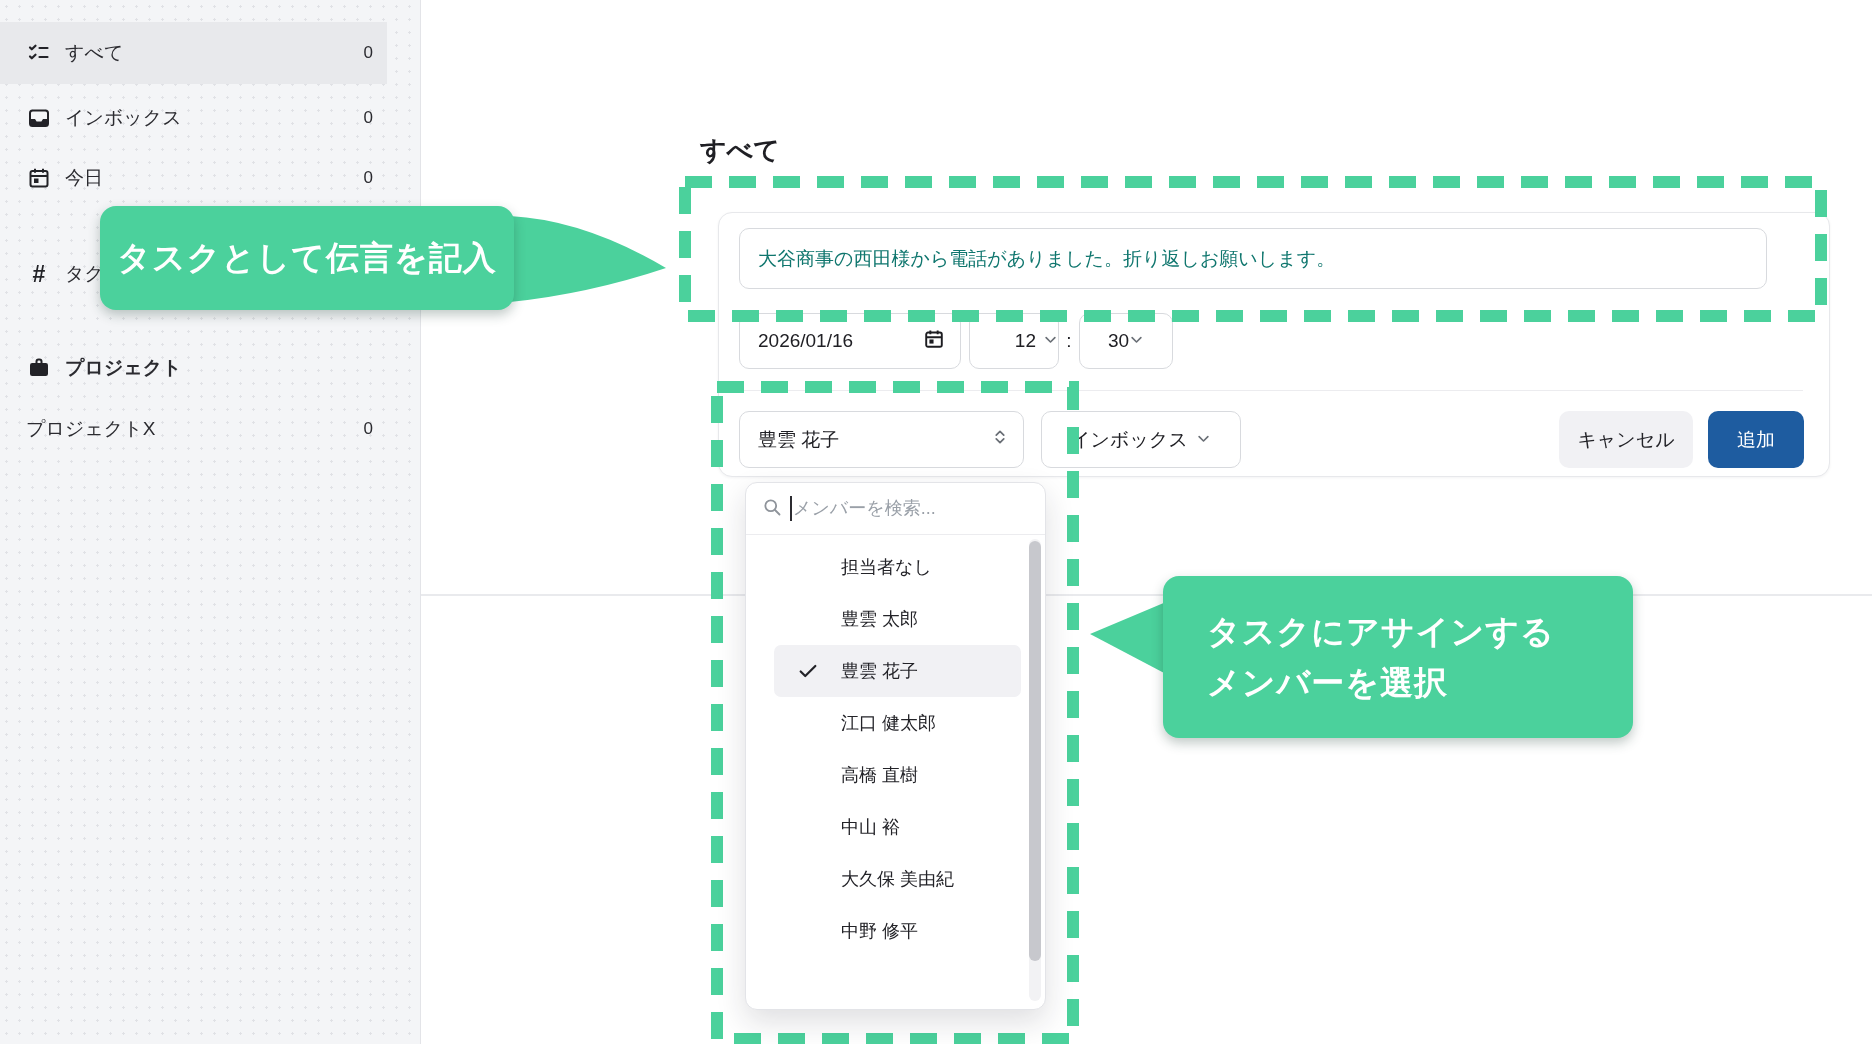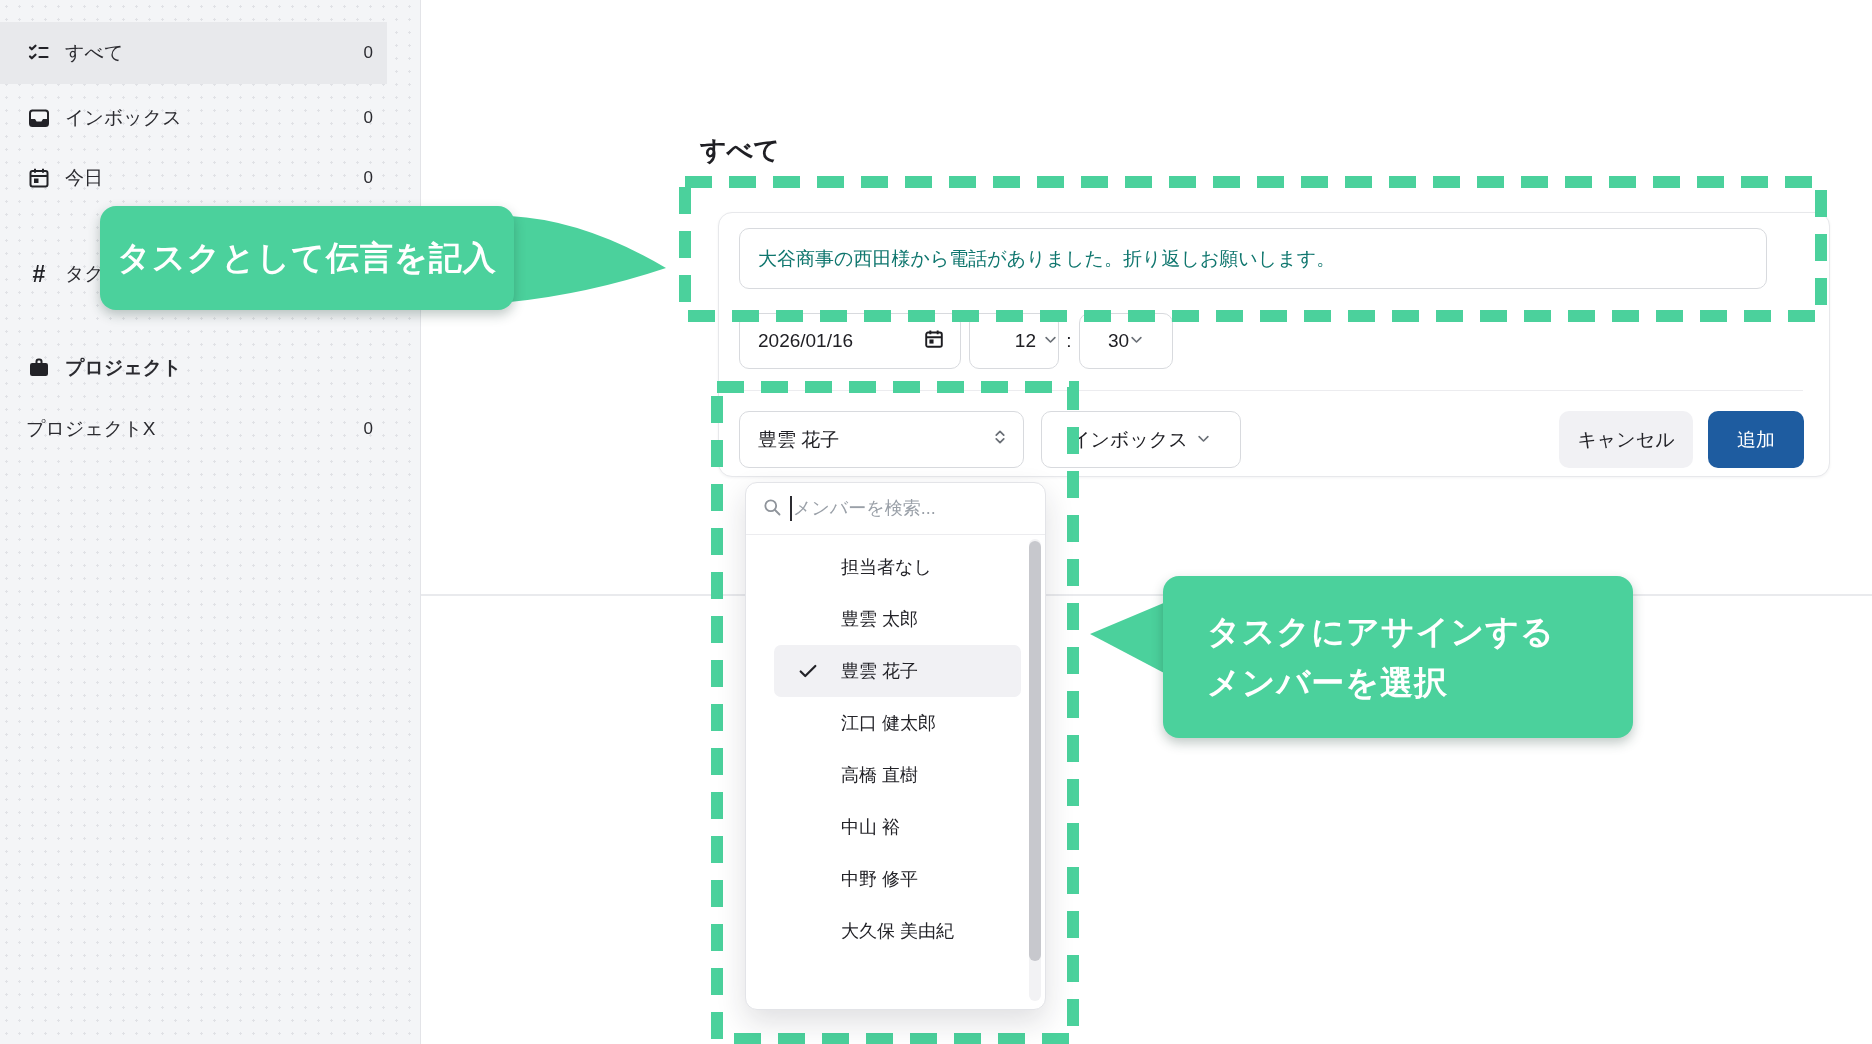--- a/index.html
+++ b/index.html
@@ -224,25 +224,25 @@
         <div class="member-row">
 
       <span class="member-name">高橋 直樹</span>
     </div>
         <div class="member-row">
 
       <span class="member-name">中山 裕</span>
     </div>
         <div class="member-row">
 
+      <span class="member-name">大久保 美由紀</span>
+    </div>
+        <div class="member-row">
+
       <span class="member-name">中野 修平</span>
-    </div>
-        <div class="member-row">
-
-      <span class="member-name">大久保 美由紀</span>
     </div>
       </div>
     <div class="scroll-track"></div>
     <div class="scroll-thumb"></div>
   </div>
 
   <svg class="dash-overlay" style="left:679px;top:176px;" width="1148" height="146">
     <rect x="6" y="6" width="1136" height="134" fill="none" stroke-width="12" stroke-dasharray="27 17" class="dash-rect" stroke="#4bd19c"></rect>
   </svg>
   <svg class="dash-overlay" style="left:711px;top:381px;" width="368" height="664">

